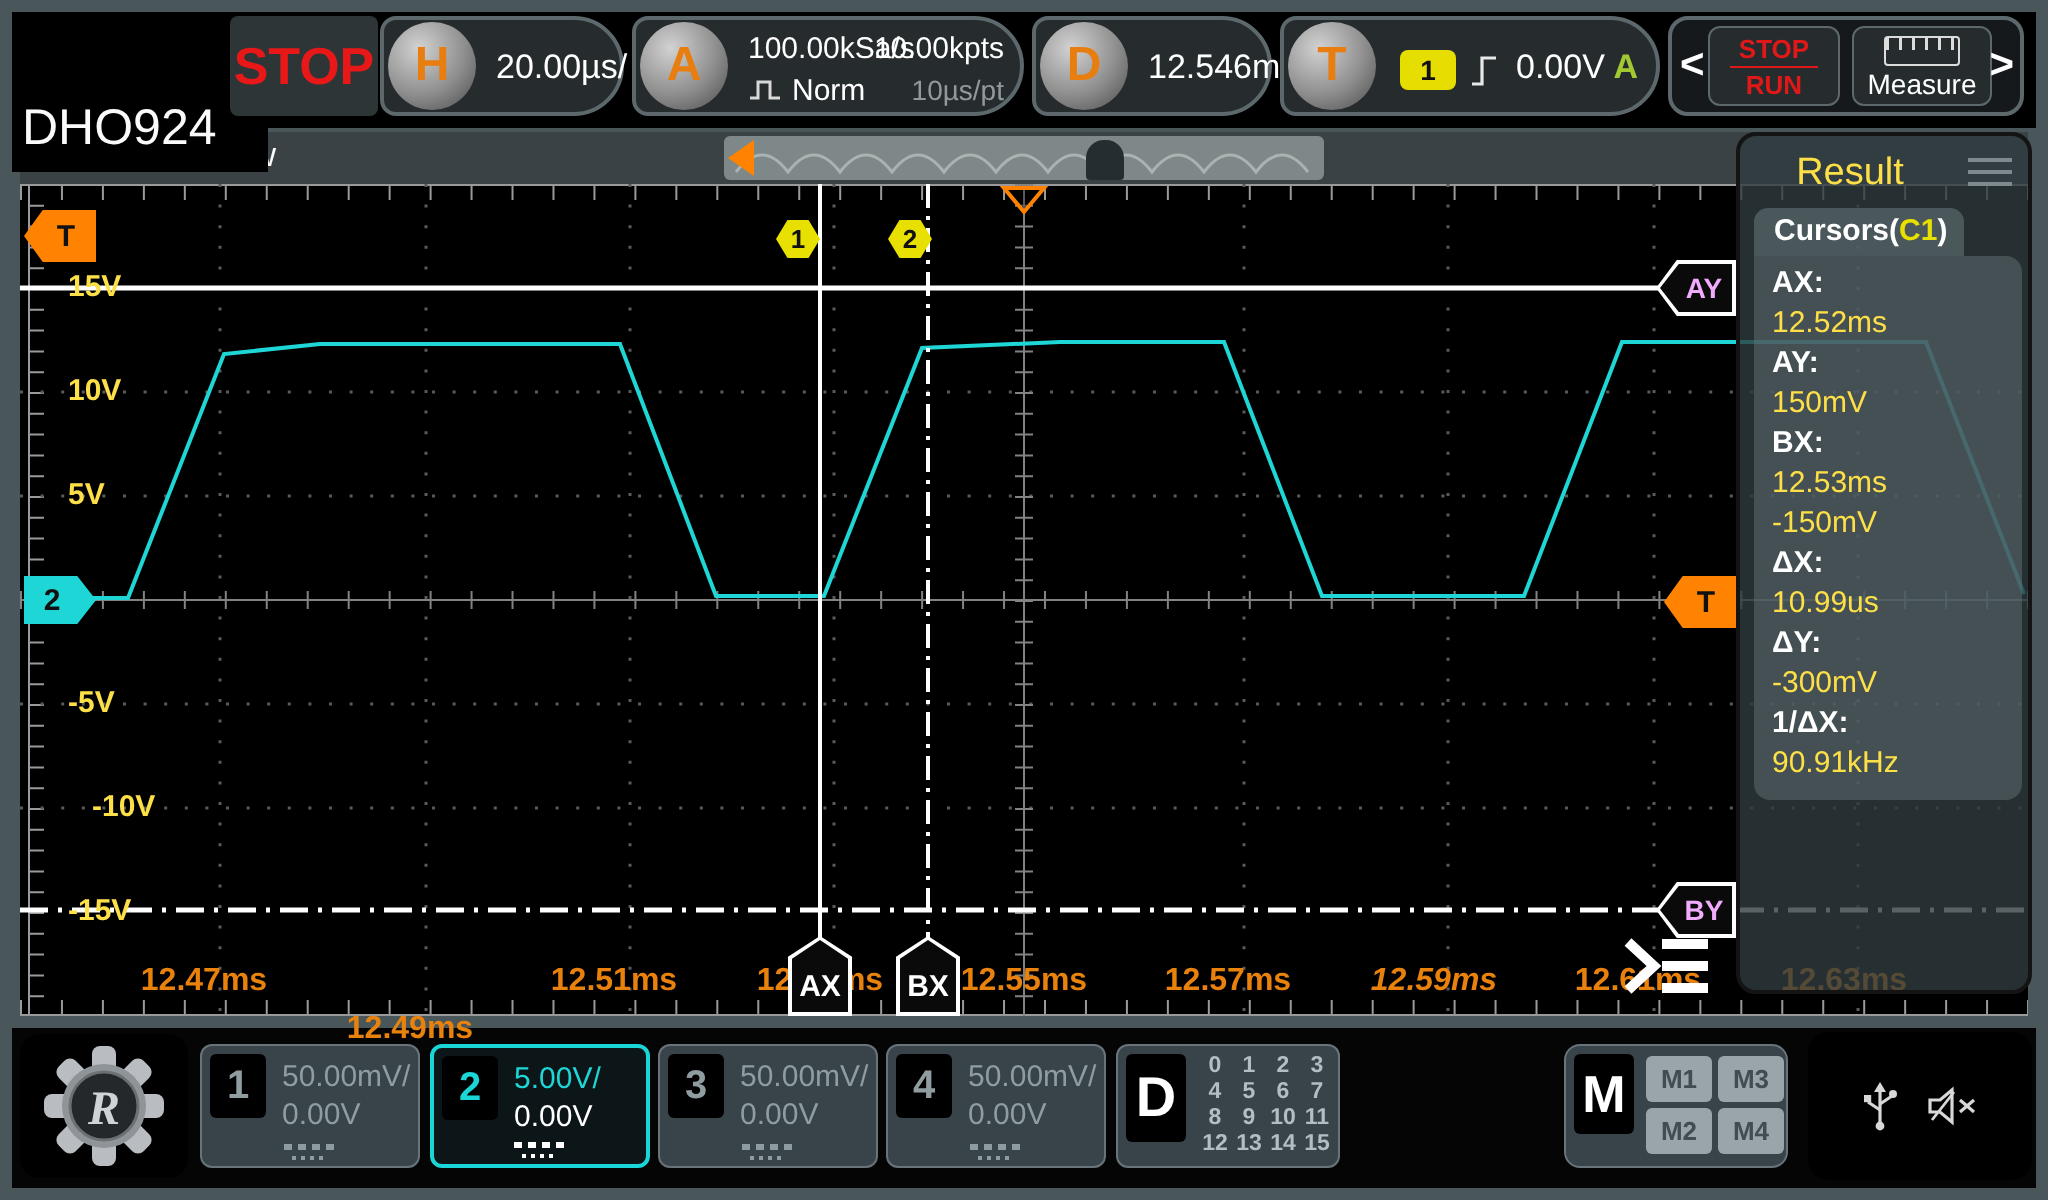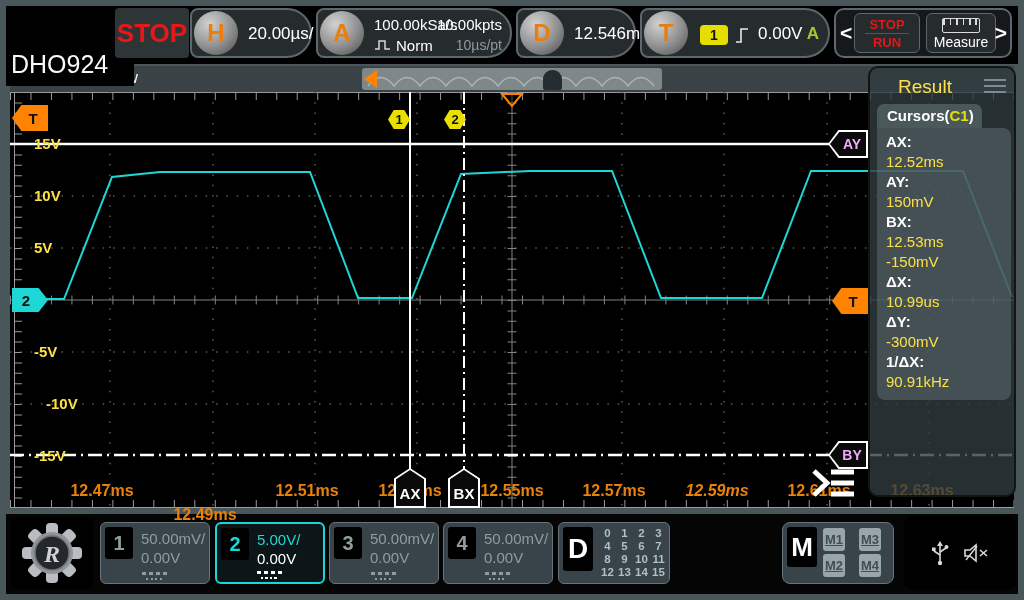--- a/index.html
+++ b/index.html
@@ -84,22 +84,22 @@
   .active .dots{background:repeating-linear-gradient(90deg,#fff 0 2px,transparent 2px 4.5px);}
   .dbox{position:absolute;left:552px;top:8px;width:112px;height:62px;background:#39434a;border:1.5px solid #68747a;border-radius:6px;box-sizing:border-box;}
   .dchip{position:absolute;left:4px;top:4px;width:30px;height:44px;background:#000;border-radius:3px;
          font:bold 28px "Liberation Sans",sans-serif;color:#fff;display:flex;align-items:center;justify-content:center;}
   .dgrid{position:absolute;left:40px;top:4px;display:grid;grid-template-columns:repeat(4,17px);
          font:bold 11.5px "Liberation Sans",sans-serif;color:#b2bec2;line-height:13px;justify-items:center;}
   .mbox{position:absolute;left:776px;top:8px;width:112px;height:62px;background:#39434a;border:1.5px solid #68747a;border-radius:8px;box-sizing:border-box;}
   .mchip{position:absolute;left:4px;top:4px;width:30px;height:40px;background:#000;border-radius:3px;
          font:bold 26px "Liberation Sans",sans-serif;color:#fff;display:flex;align-items:center;justify-content:center;}
   .mgrid{position:absolute;left:40px;top:5px;display:grid;grid-template-columns:33px 33px;gap:3px;}
-  .mbtn{width:22px;height:23px;background:#99a5a9;border-radius:3px;color:#414d52;
-        font:bold 13px "Liberation Sans",sans-serif;display:flex;align-items:center;justify-content:center;text-decoration:underline;}
+  .mbtn{width:33px;height:23px;background:#99a5a9;border-radius:3px;color:#414d52;
+        font:bold 13px "Liberation Sans",sans-serif;display:flex;align-items:center;justify-content:center;}
   .statusbox{position:absolute;left:898px;top:2px;width:112px;height:74px;background:#000;border-radius:10px;
              display:flex;align-items:center;justify-content:center;gap:14px;}
 </style>
 </head>
 <body>
 
 <div id="screen">
 
   <div class="abs topbar"></div>
   <div class="abs model-tab"></div>

